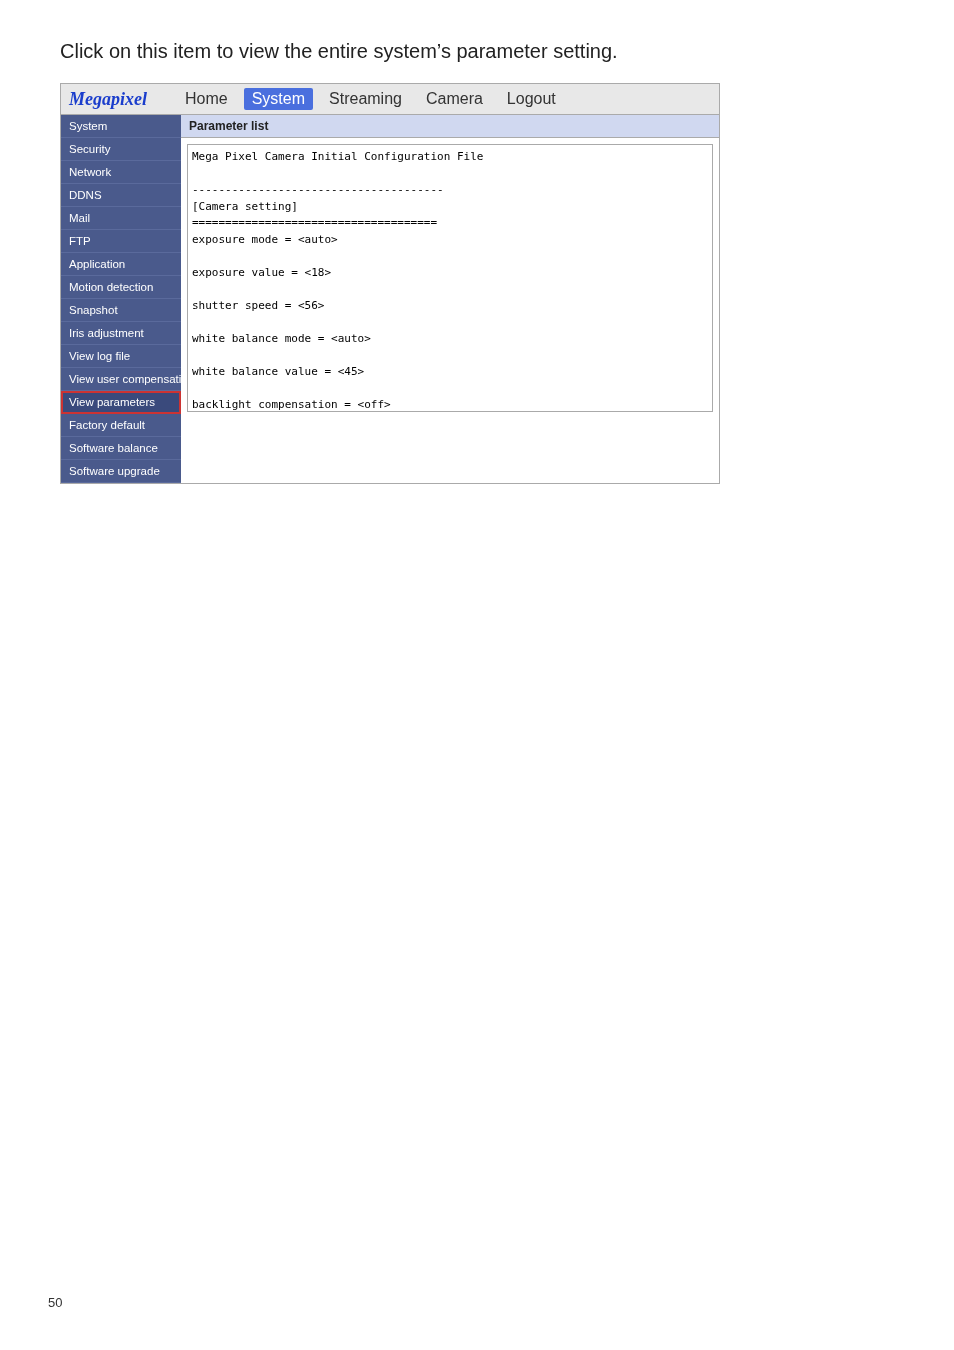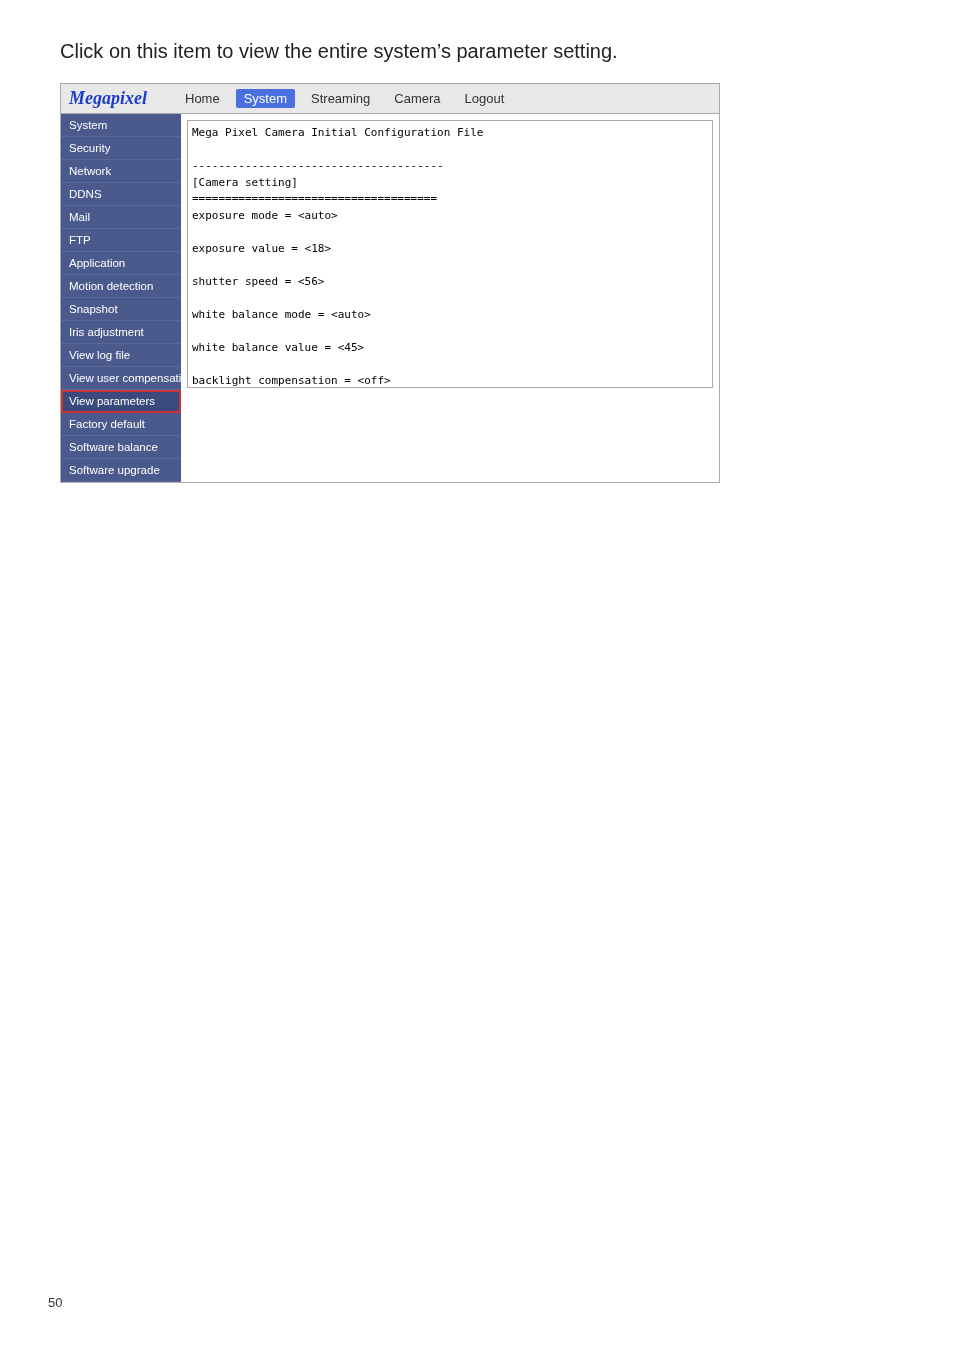--- a/index.html
+++ b/index.html
@@ -32,21 +32,21 @@
     .logo {
       font-style: italic;
       font-weight: bold;
       font-size: 18px;
       color: #1a3dcc;
       font-family: Georgia, serif;
       margin-right: 10px;
       min-width: 90px;
     }
     .nav-item {
-      font-size: 13px;
+      font-size: 16px;
       color: #333;
       padding: 2px 8px;
       cursor: pointer;
       text-decoration: none;
     }
     .nav-item.active {
       background: #4a6fde;
       color: white;
       border-radius: 2px;
     }
@@ -146,20 +146,21 @@
       <div class="sidebar-item">Iris adjustment</div>
       <div class="sidebar-item">View log file</div>
       <div class="sidebar-item">View user compensation</div>
       <div class="sidebar-item active">View parameters</div>
       <div class="sidebar-item">Factory default</div>
       <div class="sidebar-item">Software balance</div>
       <div class="sidebar-item">Software upgrade</div>
     </div>
 
     <div class="content-panel">
+      <div class="panel-header">Parameter list</div>
       <div class="param-textarea-container">
         <textarea class="param-textarea" readonly="" style="">Mega Pixel Camera Initial Configuration File
 
 --------------------------------------
 [Camera setting]
 =====================================
 exposure mode = &lt;auto&gt;
 
 exposure value = &lt;18&gt;
 

